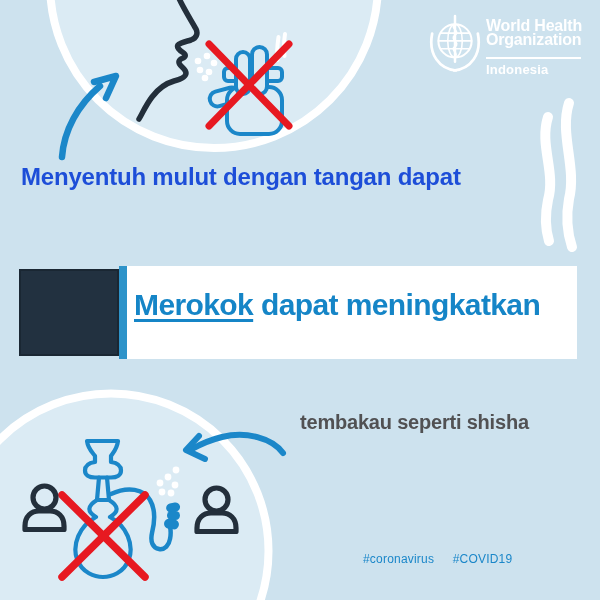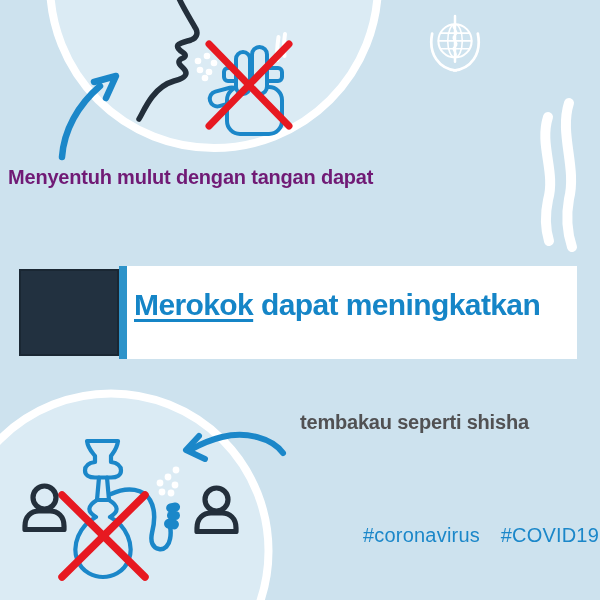--- a/index.html
+++ b/index.html
@@ -21,35 +21,35 @@
 
   
   .who-logo{position:absolute;left:428px;top:14px;display:flex;color:#ffffff;}
   .who-emblem{width:54px;height:60px;}
   .who-text{margin-left:4px;padding-top:5px;}
   .who-name{font-size:16px;font-weight:bold;line-height:13.5px;letter-spacing:-0.2px;white-space:nowrap;}
   .who-divider{width:95px;height:2px;background:#ffffff;margin-top:11px;}
   .who-country{font-size:13px;font-weight:bold;margin-top:3px;letter-spacing:0.2px;}
 
   
-  .top-caption{position:absolute;left:8px;top:164px;font-size:20px;font-weight:bold;
-    color:#701a75;line-height:26.5px;letter-spacing:-0.2px;}
+  .top-caption{position:absolute;left:21px;top:164px;font-size:24px;font-weight:bold;
+    color:#1d4ed8;line-height:26.5px;letter-spacing:-0.2px;}
   .bottom-caption{position:absolute;left:300px;top:409px;font-size:20px;font-weight:bold;
     color:#515153;line-height:27px;letter-spacing:-0.2px;}
 
   
   .banner{position:absolute;left:19px;top:266px;height:93px;display:flex;}
   .banner-dark{width:100px;height:87px;margin-top:3px;background:#223140;border:2px solid #1a2733;box-sizing:border-box;}
   .banner-strip{width:8px;height:93px;background:#2e93c9;}
   .banner-white{width:450px;height:93px;background:#ffffff;box-sizing:border-box;padding:7px 0 0 7px;}
   .banner-line{font-size:30px;font-weight:bold;color:#1585c7;line-height:39px;letter-spacing:-0.6px;white-space:nowrap;margin-top:12px;}
   .banner-line .u{text-decoration:underline;text-decoration-thickness:3px;text-underline-offset:4px;}
 
   
-  .hashtags{position:absolute;left:363px;top:524px;font-size:20px;color:#1b87c9;letter-spacing:0.2px;}
+  .hashtags{position:absolute;left:363px;top:552px;font-size:12px;color:#1b87c9;letter-spacing:0.2px;}
   .hashtags span{margin-right:15px;}
   .hashtags span:last-child{margin-right:0;}
 </style>
 </head>
 <body>
 
 <div class="stage">
 
   <svg class="art" viewBox="0 0 600 600" aria-hidden="true">
 
@@ -149,20 +149,26 @@
       <g stroke="#ffffff" fill="none" stroke-linecap="round">
         <path d="M4,18 C0,38 11,52 27,53.5" stroke-width="2.6"></path>
         <path d="M48,18 C52,38 41,52 25,53.5" stroke-width="2.6"></path>
         <circle cx="26" cy="25" r="16" stroke-width="2"></circle>
         <ellipse cx="26" cy="25" rx="7" ry="16" stroke-width="1.5"></ellipse>
         <path d="M12,17.5 H40 M10,25 H42 M12,32.5 H40" stroke-width="1.5"></path>
         <path d="M26,1 L26,45" stroke-width="2.4"></path>
         <path d="M26,9 C20.5,12 31.5,16 26,19.5 C20.5,23 31.5,27 26,30.5 C21,33.5 30,37 26,40" stroke-width="1.8"></path>
       </g>
     </svg>
+    <div class="who-text">
+      <div class="who-name">World Health</div>
+      <div class="who-name">Organization</div>
+      <div class="who-divider"></div>
+      <div class="who-country">Indonesia</div>
+    </div>
   </div>
 
   <div class="top-caption">
     <div>Menyentuh mulut dengan tangan dapat</div>
   </div>
 
   <div class="banner">
     <div class="banner-dark"></div>
     <div class="banner-strip"></div>
     <div class="banner-white">

